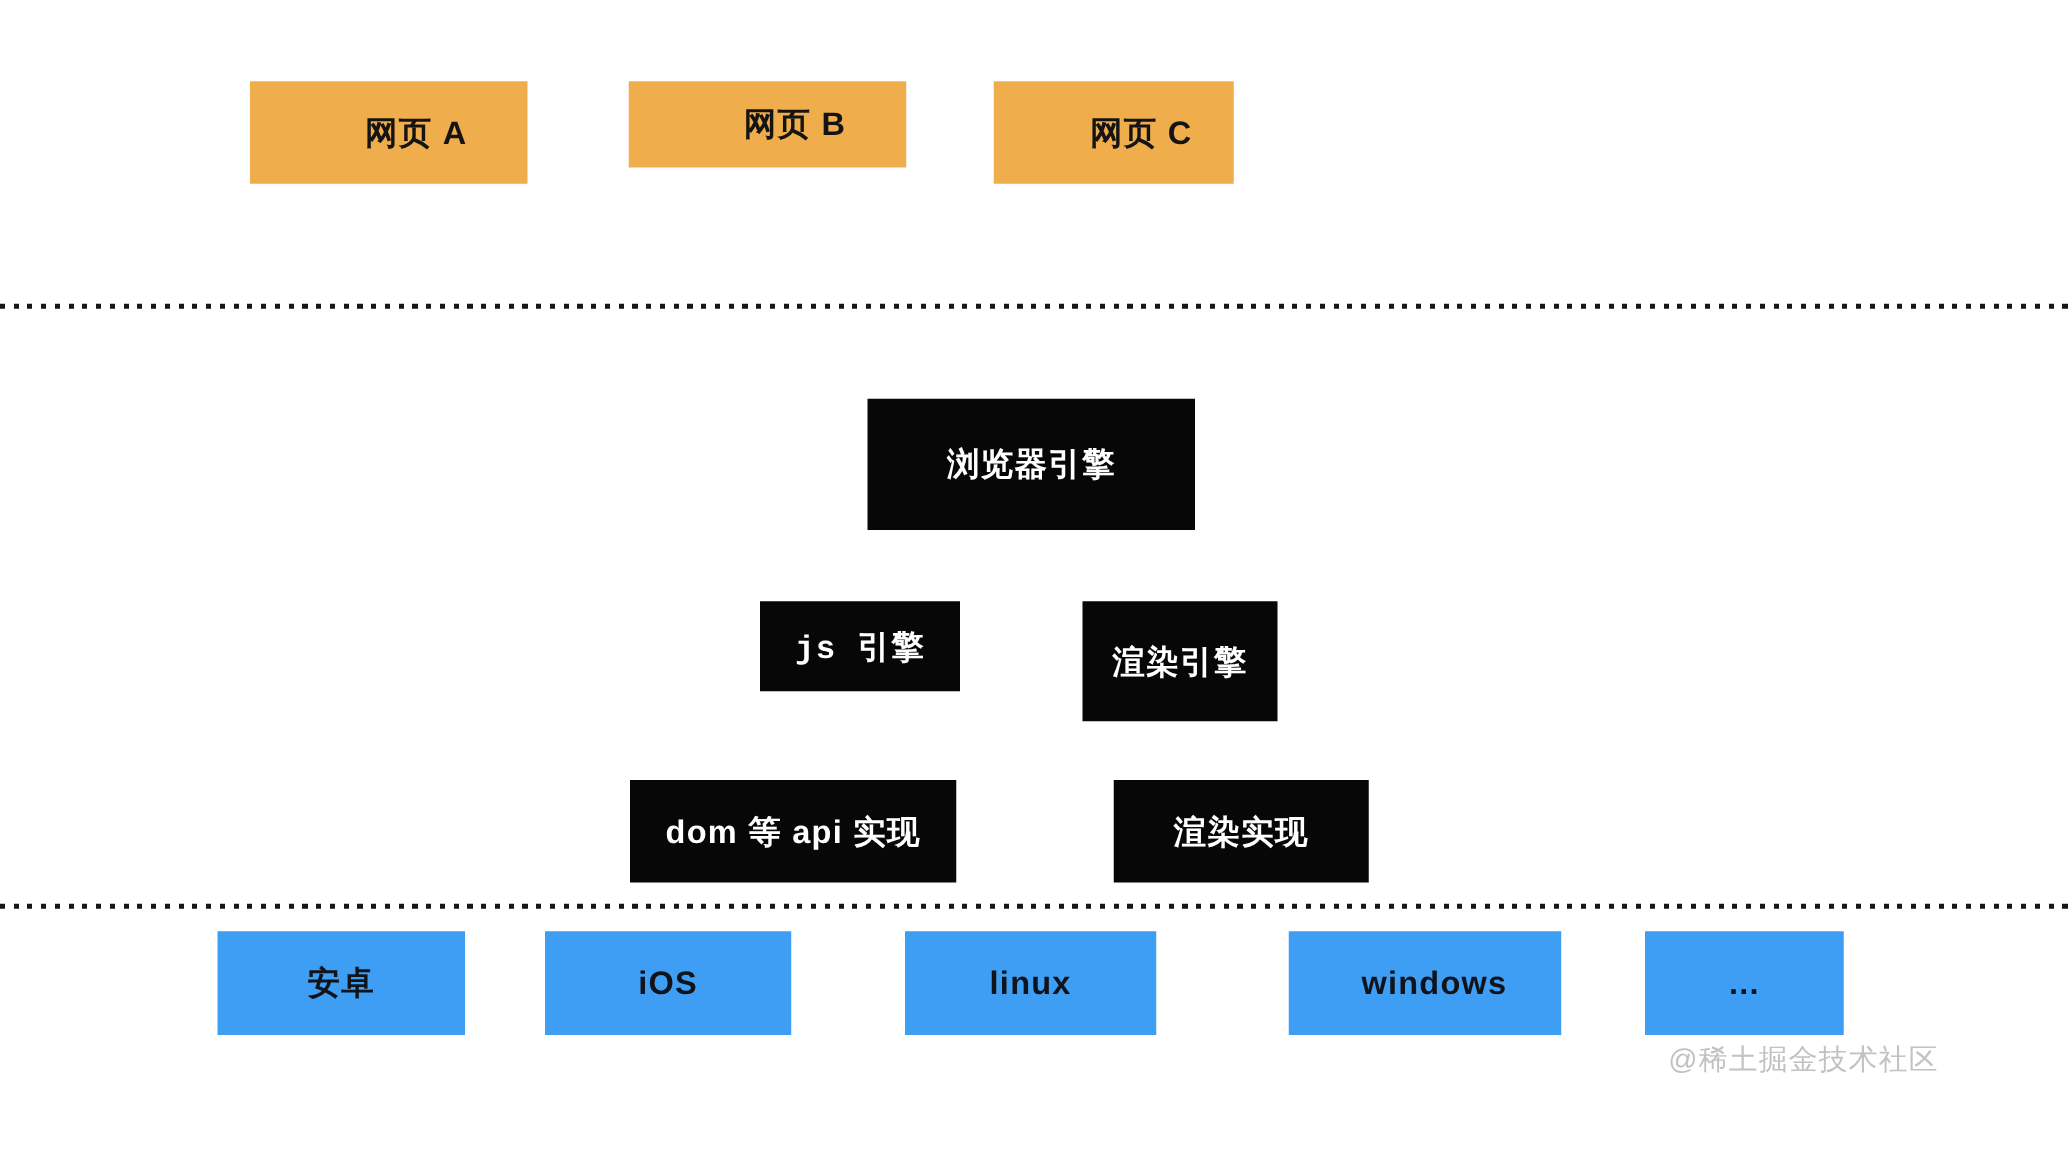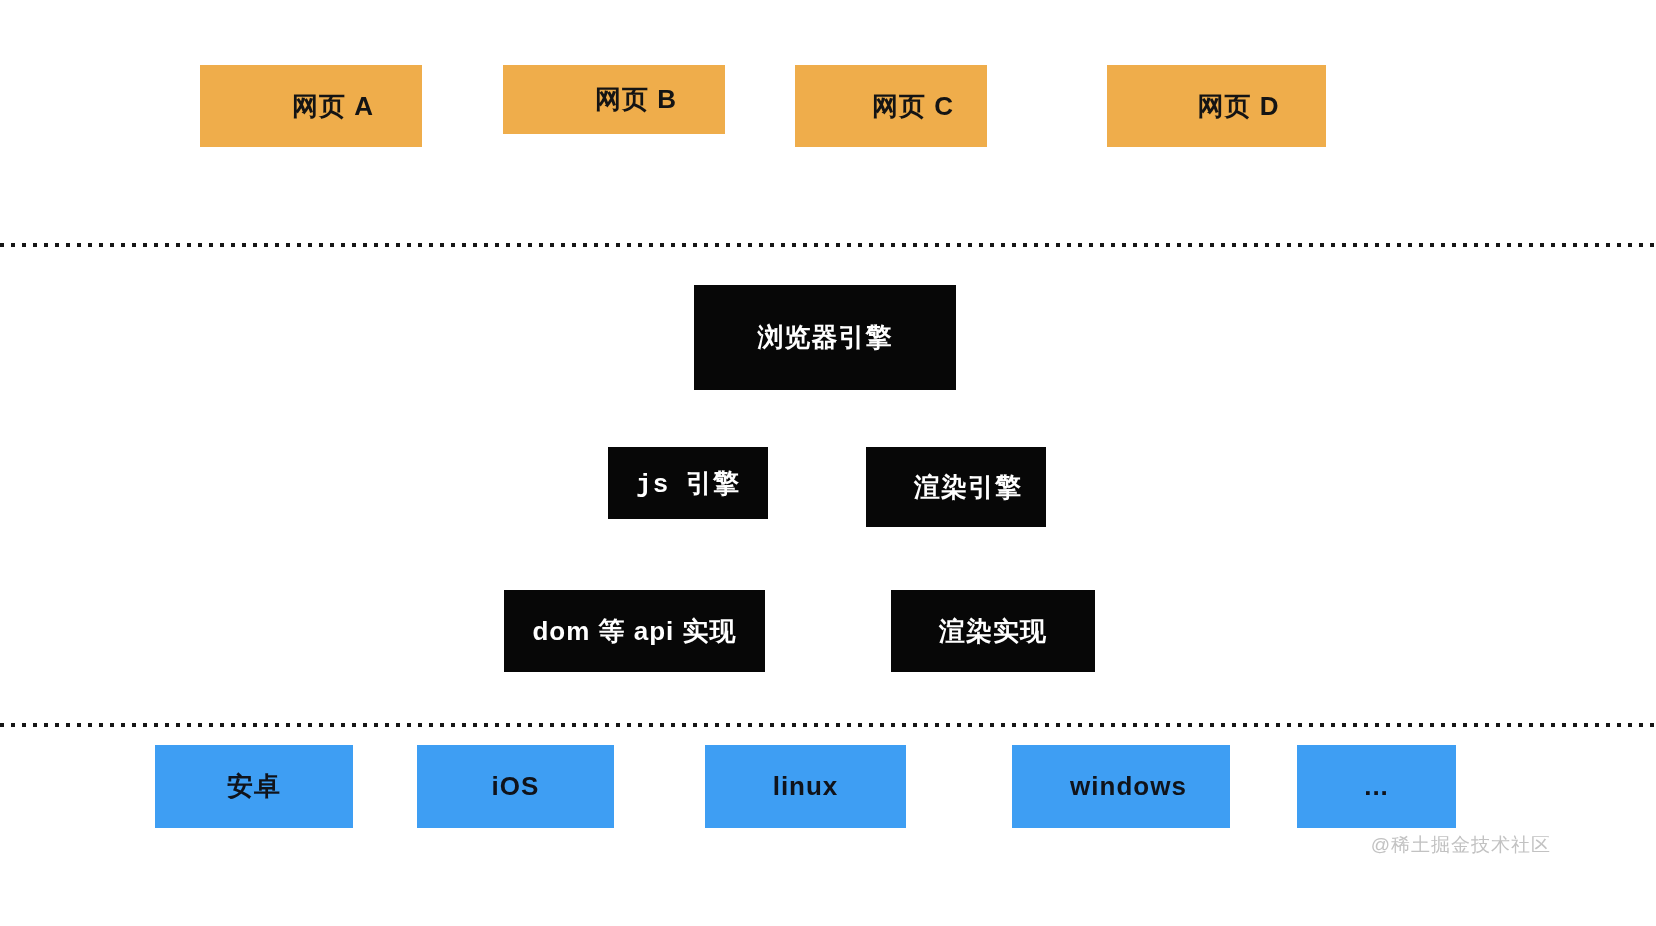--- a/index.html
+++ b/index.html
@@ -29,59 +29,61 @@
   }
   .box-orange {
     background: #EFAD4B;
     padding-left: 44px;
   }
   .box-orange .label {
     color: #141414;
   }
   .box-black {
     background: #070707;
+    margin-top: 34px;
   }
   .box-black .label {
     color: #ffffff;
   }
   .box-blue {
     background: #3E9EF3;
+    margin-left: 19px;
   }
   .box-blue .label {
     color: #10131a;
   }
   .dotted-separator {
     position: absolute;
     left: 0;
     width: 100%;
     height: 4px;
     background-image: repeating-linear-gradient(to right, #161616 0px, #161616 4px, transparent 4px, transparent 11px);
   }
   .watermark {
     position: absolute;
     top: 832px;
     right: 105px;
-    font-size: 19px;
+    font-size: 23px;
     font-weight: normal;
     color: #c2c2c2;
     letter-spacing: 1px;
   }
 
   
   #webpage-a   { left: 200px;  top: 65px;  width: 178px; height: 82px; }
   #webpage-b   { left: 503px;  top: 65px;  width: 178px; height: 69px; }
   #webpage-c   { left: 795px;  top: 65px;  width: 148px; height: 82px; }
   #webpage-d   { left: 1107px; top: 65px;  width: 175px; height: 82px; }
 
   #sep-top     { top: 243px; }
   #sep-bottom  { top: 723px; }
 
   #browser-engine { left: 694px; top: 285px; width: 262px; height: 105px; }
   #js-engine      { left: 608px; top: 447px; width: 160px; height: 72px; font-family: Liberation Mono, monospace; }
-  #render-engine  { left: 866px; top: 447px; width: 156px; height: 80px; padding-left: 24px; }
+  #render-engine  { left: 866px; top: 447px; width: 156px; height: 96px; }
   #dom-api-impl   { left: 504px; top: 590px; width: 261px; height: 82px; }
   #render-impl    { left: 891px; top: 590px; width: 204px; height: 82px; }
 
   #platform-android { left: 155px;  top: 745px; width: 198px; height: 83px; }
   #platform-ios     { left: 417px;  top: 745px; width: 197px; height: 83px; }
   #platform-linux   { left: 705px;  top: 745px; width: 201px; height: 83px; }
   #platform-windows { left: 1012px; top: 745px; width: 203px; height: 83px; padding-left: 15px; }
   #platform-more    { left: 1297px; top: 745px; width: 159px; height: 83px; }
 </style>
 </head>
@@ -90,23 +92,20 @@
 <div class="canvas">
 
   <div class="box box-orange" id="webpage-a">
     <span class="label">网页 A</span>
   </div>
   <div class="box box-orange" id="webpage-b">
     <span class="label">网页 B</span>
   </div>
   <div class="box box-orange" id="webpage-c">
     <span class="label">网页 C</span>
-  </div>
-  <div class="box box-orange" id="webpage-d">
-    <span class="label">网页 D</span>
   </div>
 
   <div class="dotted-separator" id="sep-top"></div>
 
   <div class="box box-black" id="browser-engine">
     <span class="label">浏览器引擎</span>
   </div>
 
   <div class="box box-black" id="js-engine">
     <span class="label">js 引擎</span>

